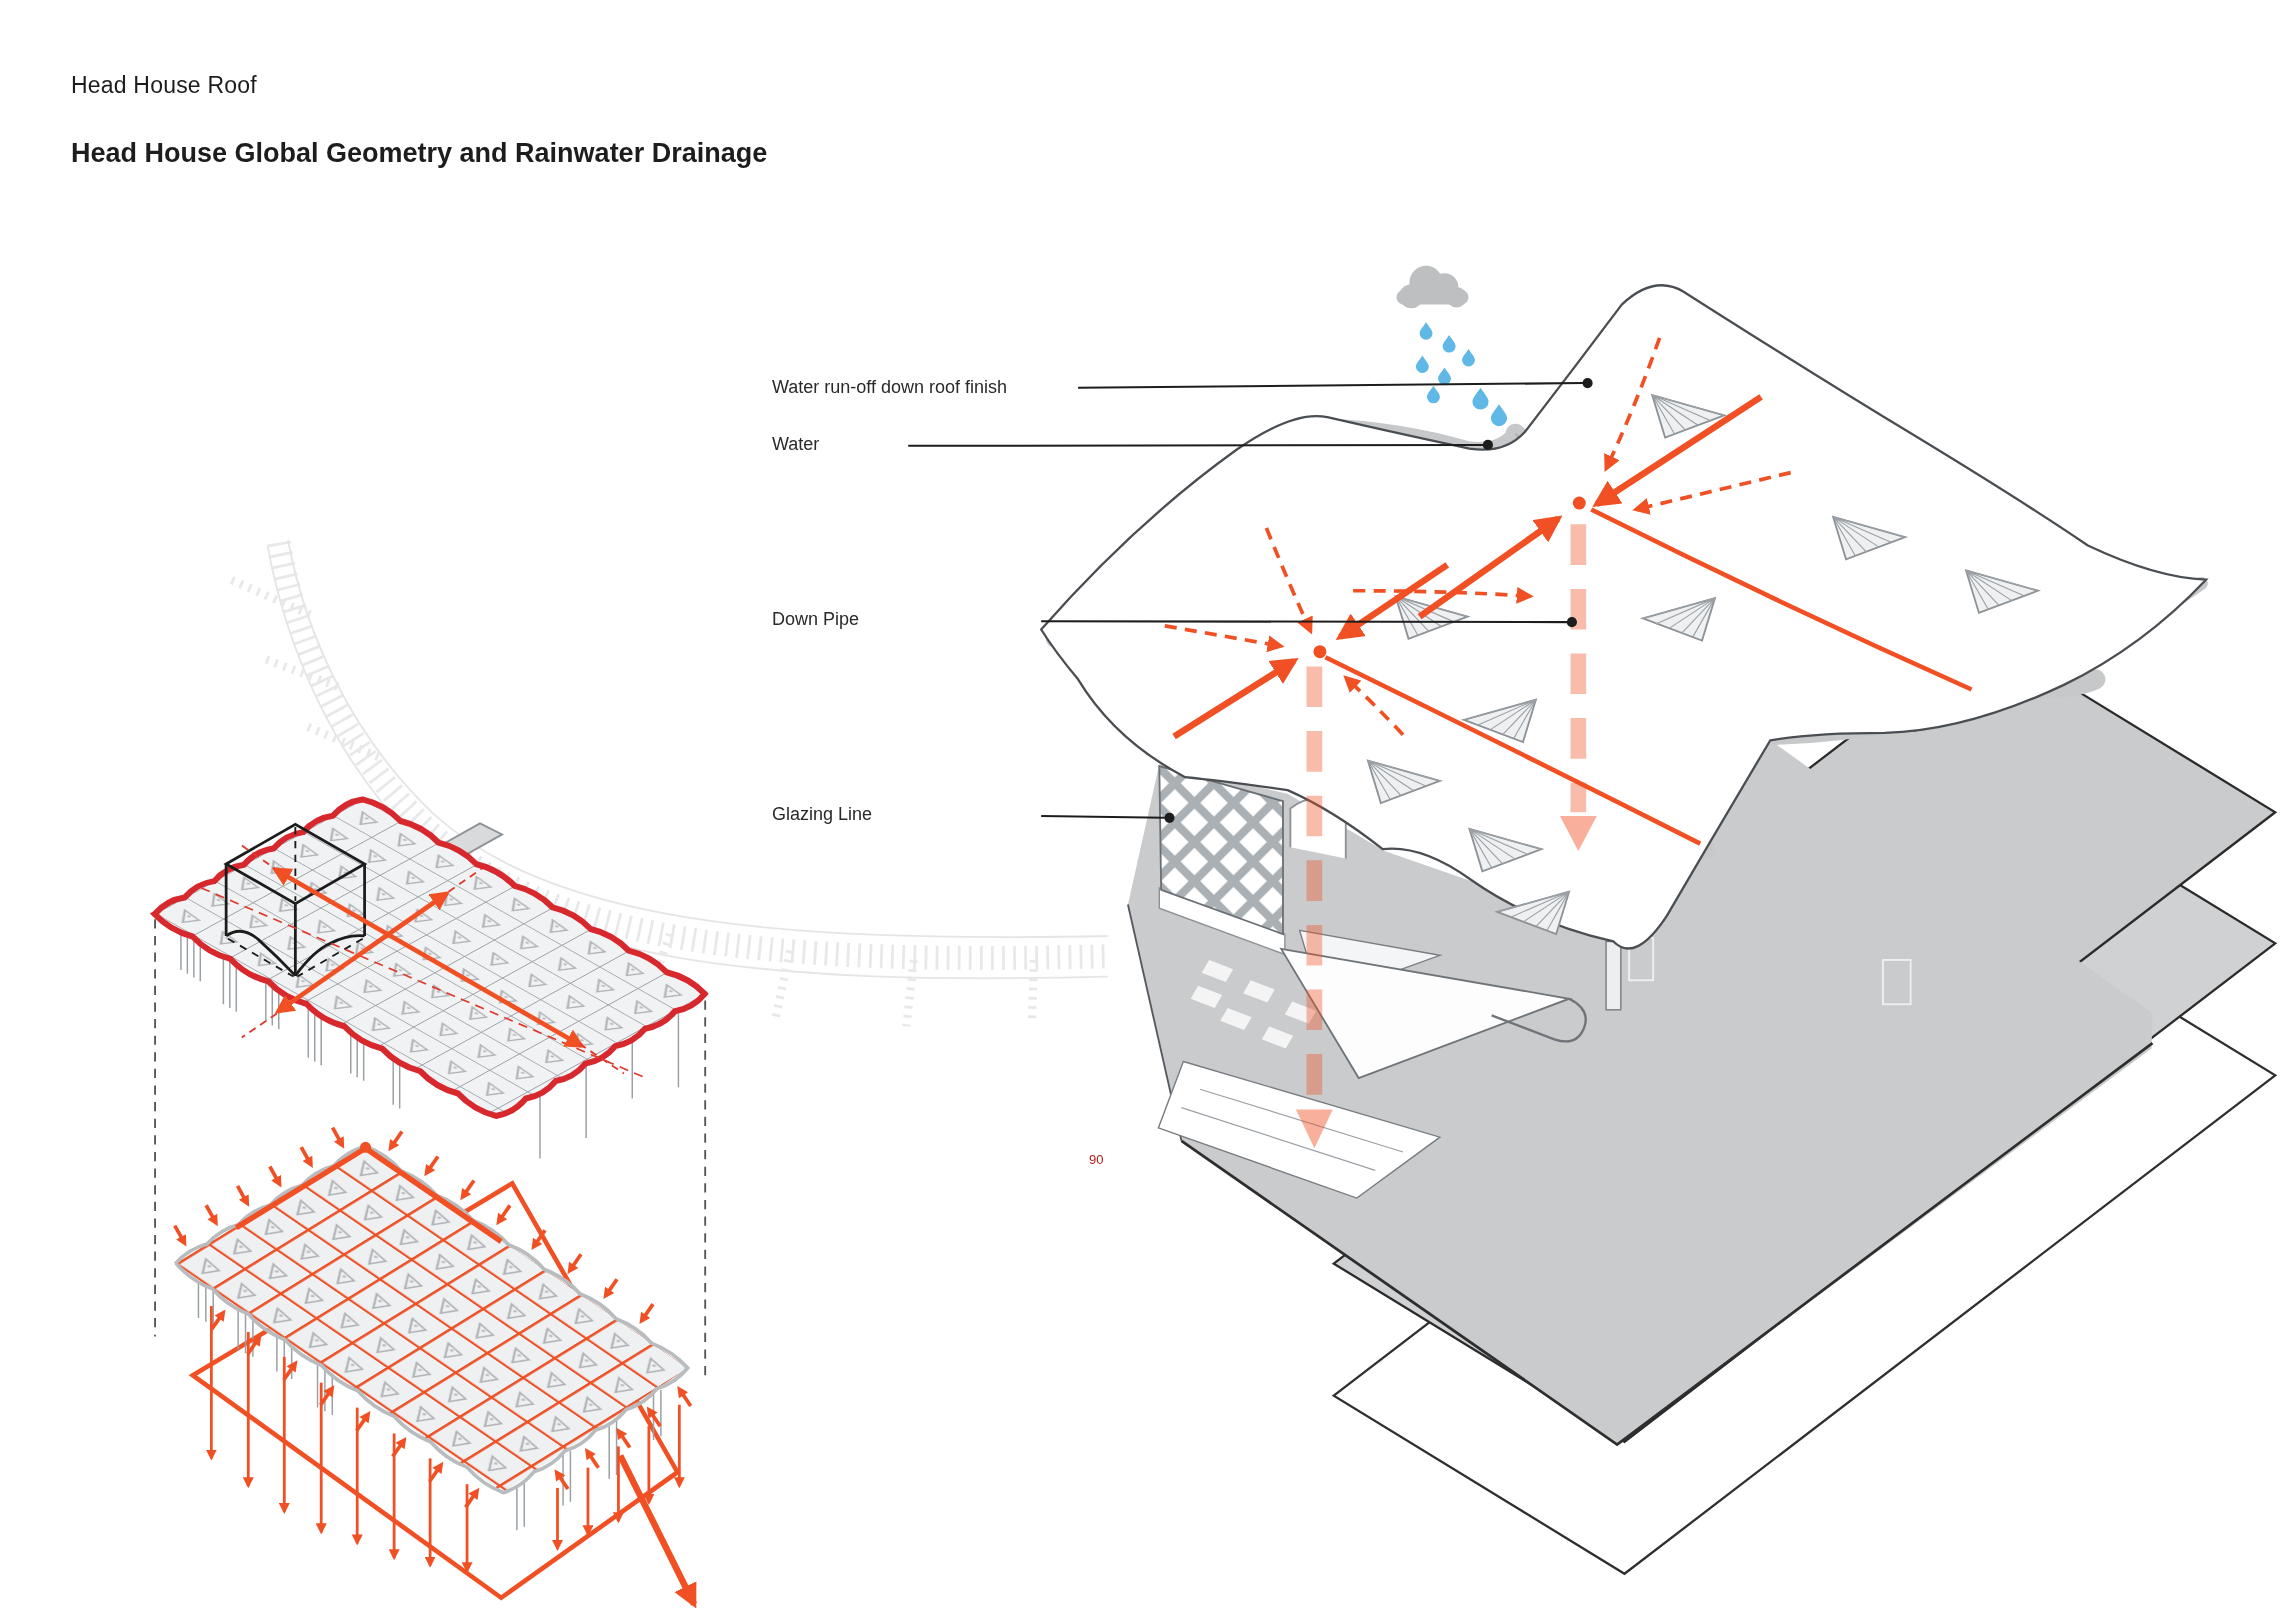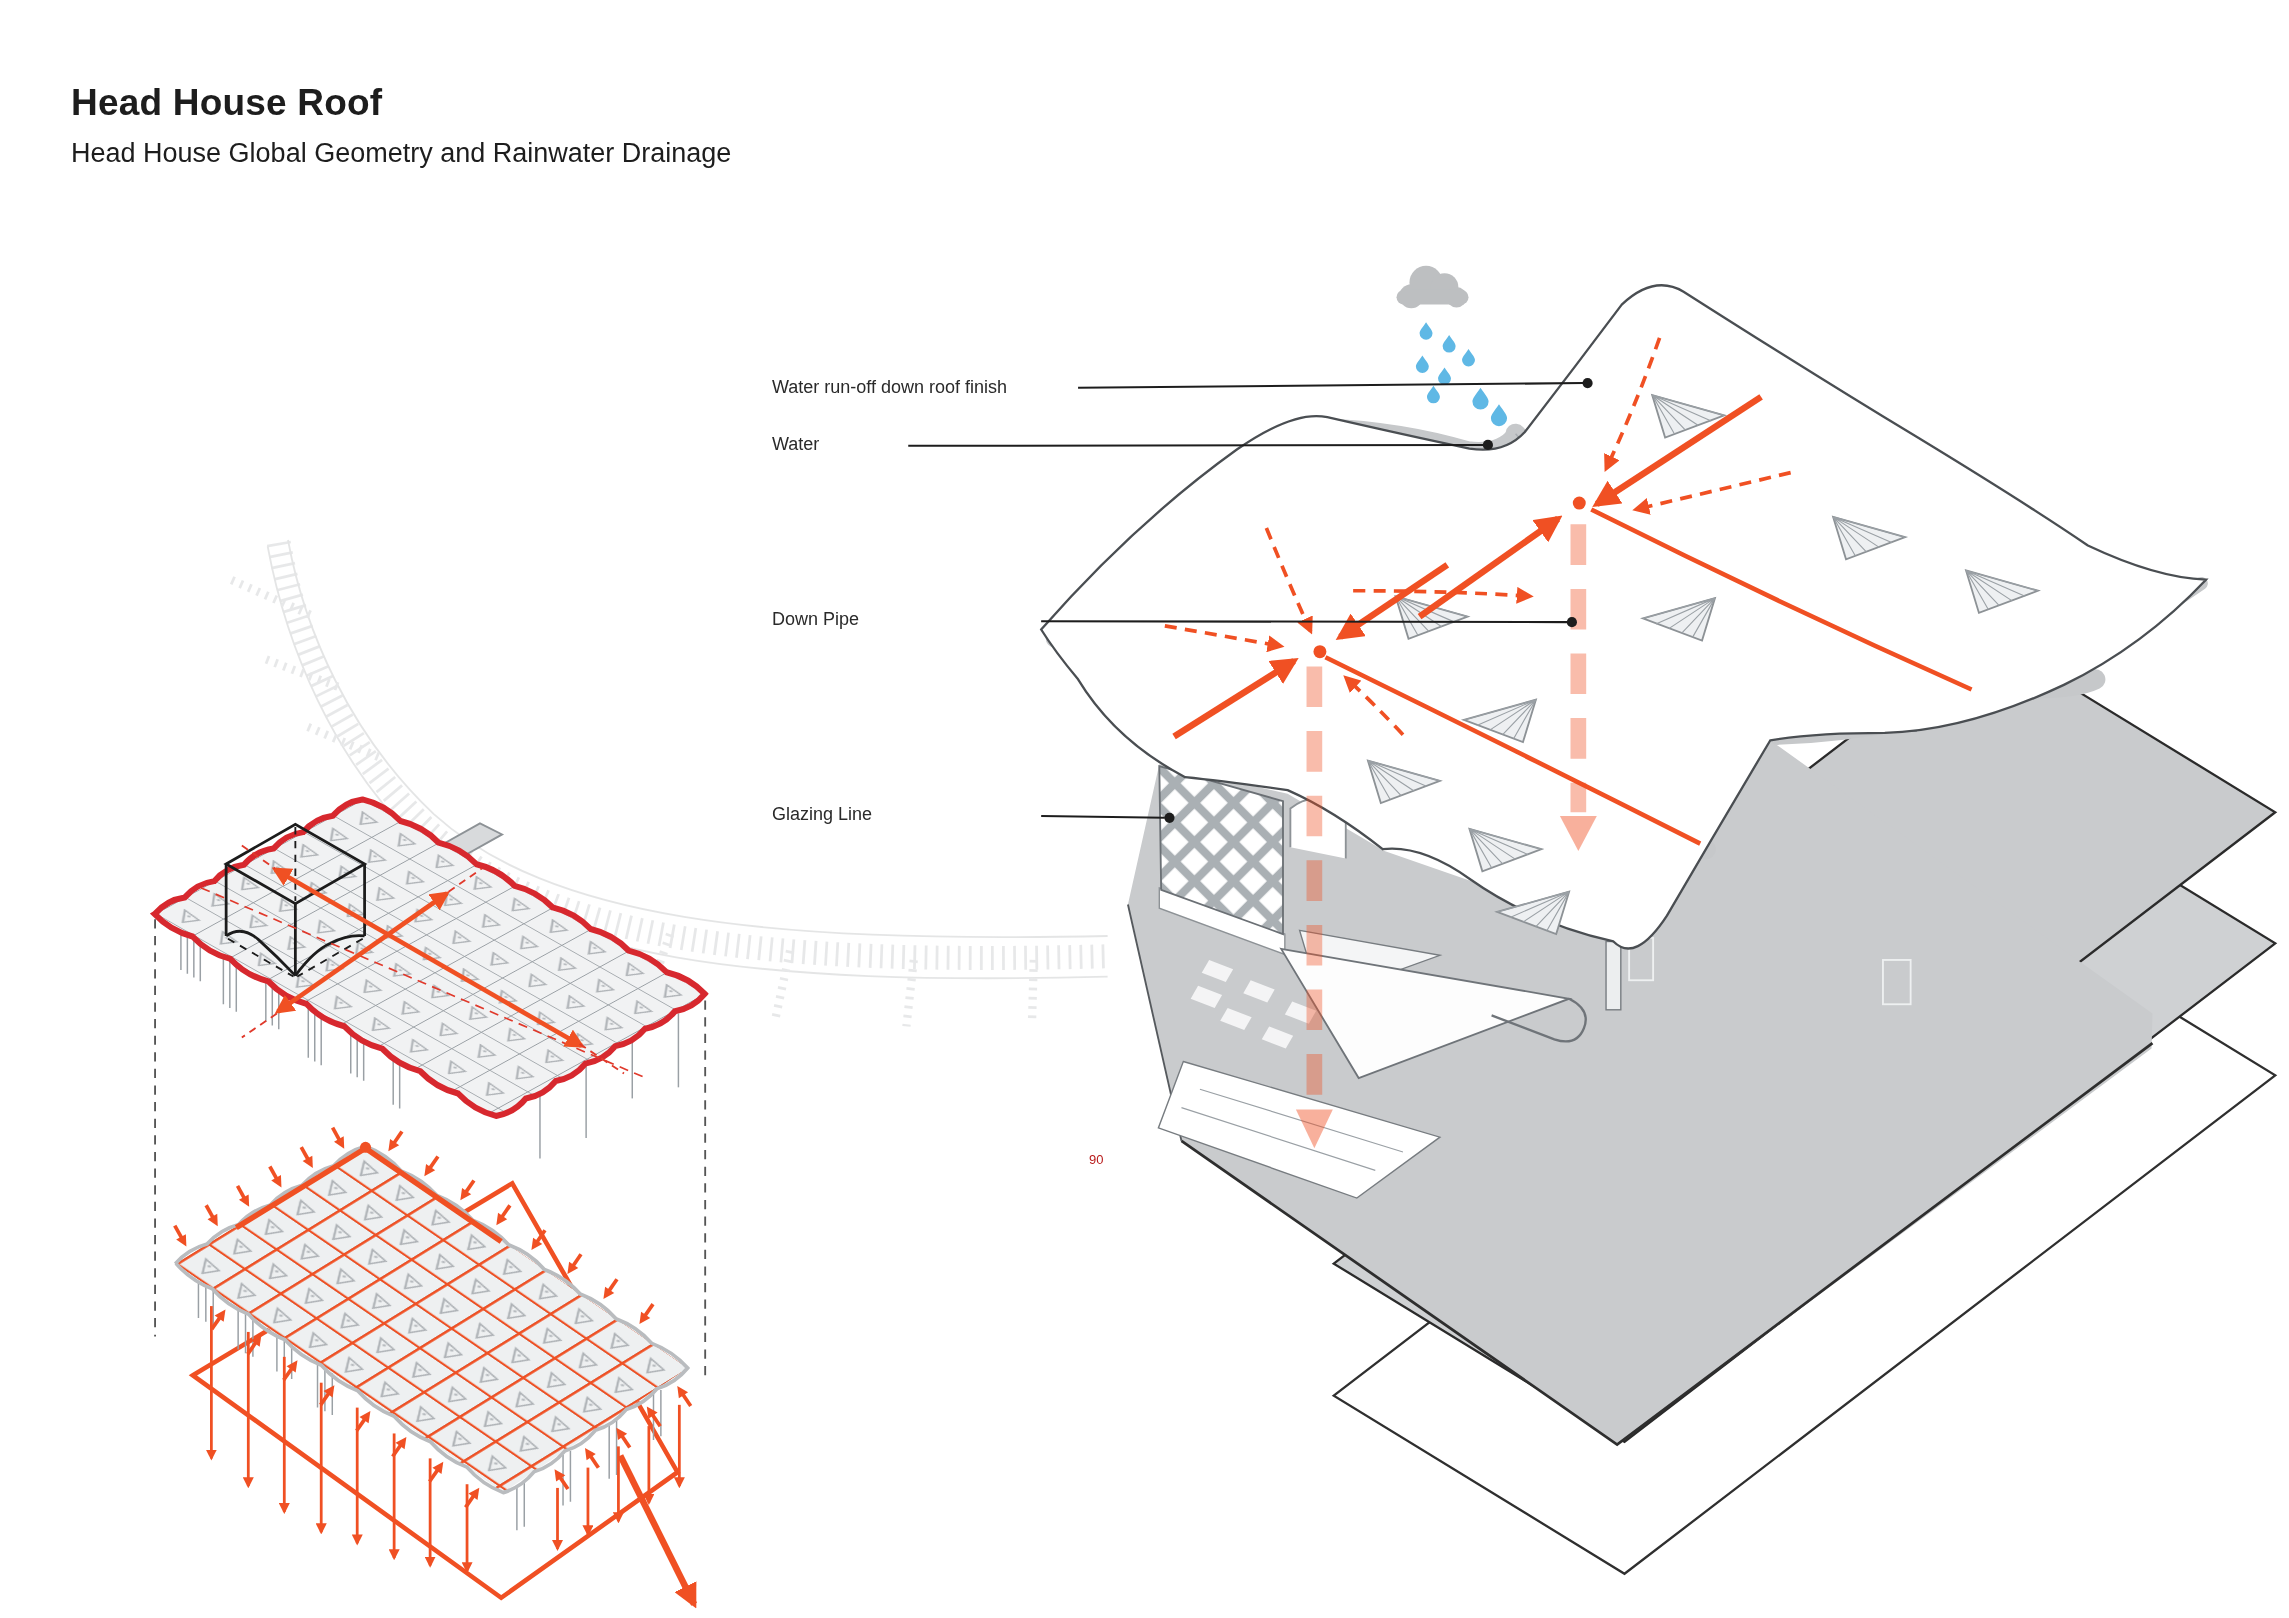--- a/index.html
+++ b/index.html
@@ -1,20 +1,20 @@
 <!DOCTYPE html>
 <html style="font-size:14.8px"><head>
 <meta charset="utf-8">
 <style>
   html,body{margin:0;padding:0;background:#ffffff;}
   .stage{position:relative;width:2290px;height:1619px;background:#fff;overflow:hidden;
          font-family:"Liberation Sans",sans-serif;color:#1d1d1d;}
   .stage svg.canvas{position:absolute;left:0;top:0;width:2290px;height:1619px;}
-  .page-title{position:absolute;left:71px;top:57px;font-size:37px;font-weight:bold;letter-spacing:0.2px;}
-  .page-subtitle{position:absolute;left:71px;top:138px;font-size:27px;font-weight:400;}
+  .page-title{position:absolute;left:71px;top:57px;font-size:23px;font-weight:normal;letter-spacing:0.2px;}
+  .page-subtitle{position:absolute;left:71px;top:138px;font-size:27px;font-weight:700;}
   .ann{position:absolute;left:772px;font-size:18px;color:#2a2a2a;white-space:nowrap;}
   .ann.a0{top:377px;} .ann.a1{top:434px;} .ann.a2{top:609px;} .ann.a3{top:804px;}
   .corner-mark{position:absolute;left:1089px;top:1152px;font-size:13px;color:#b91c1c;}
 </style>
 </head>
 <body>
 
 <div class="stage">
 
 <svg class="canvas" viewBox="0 0 2481 1754">

